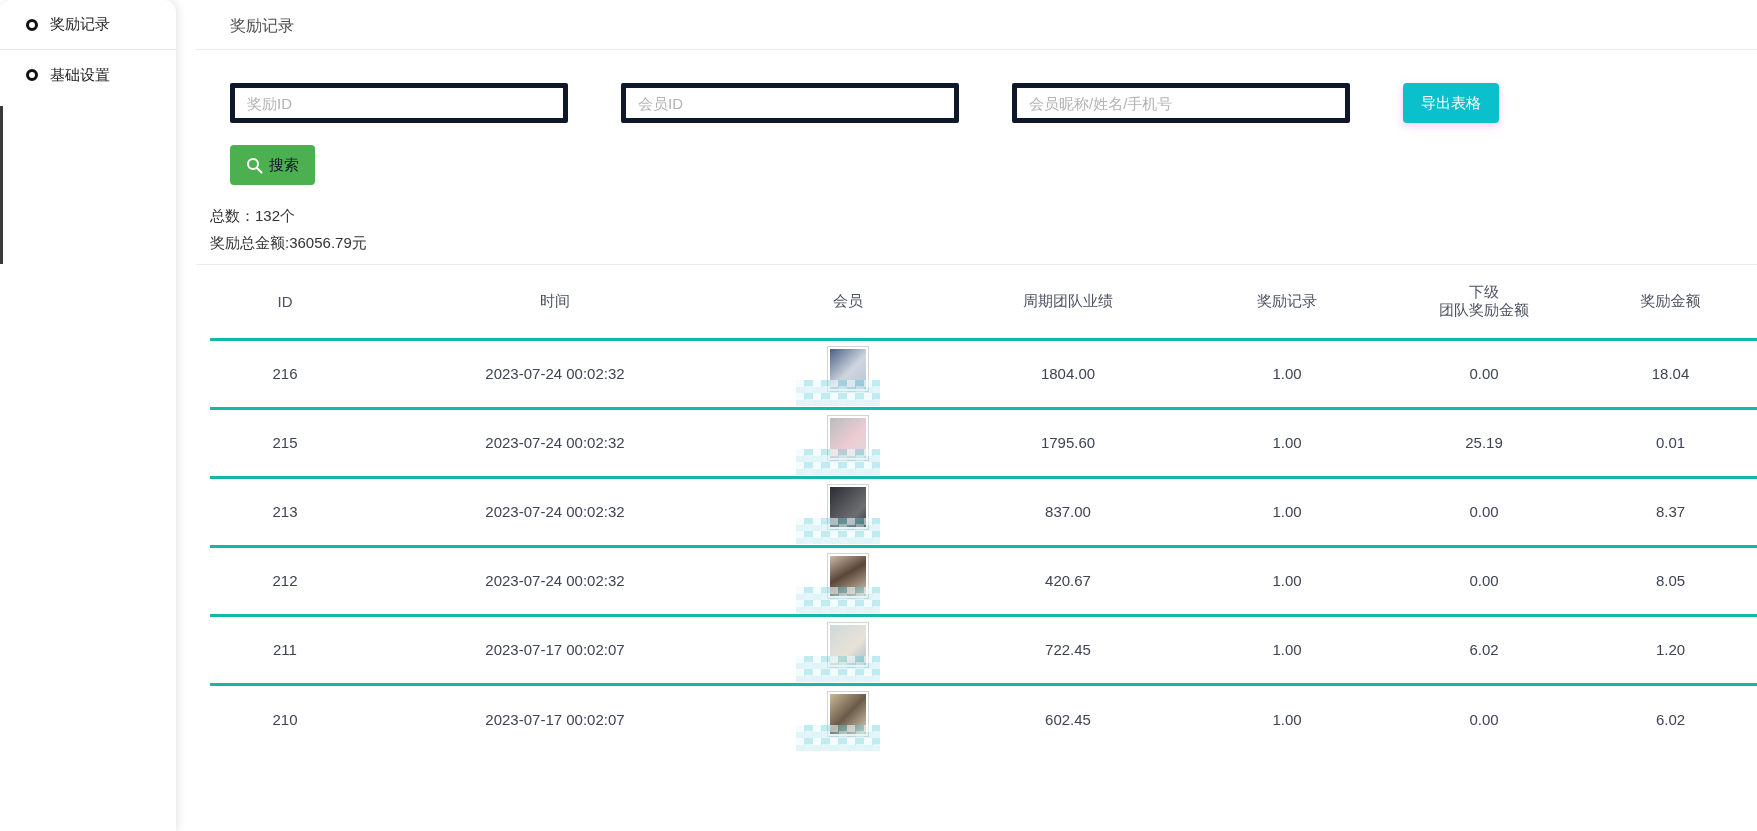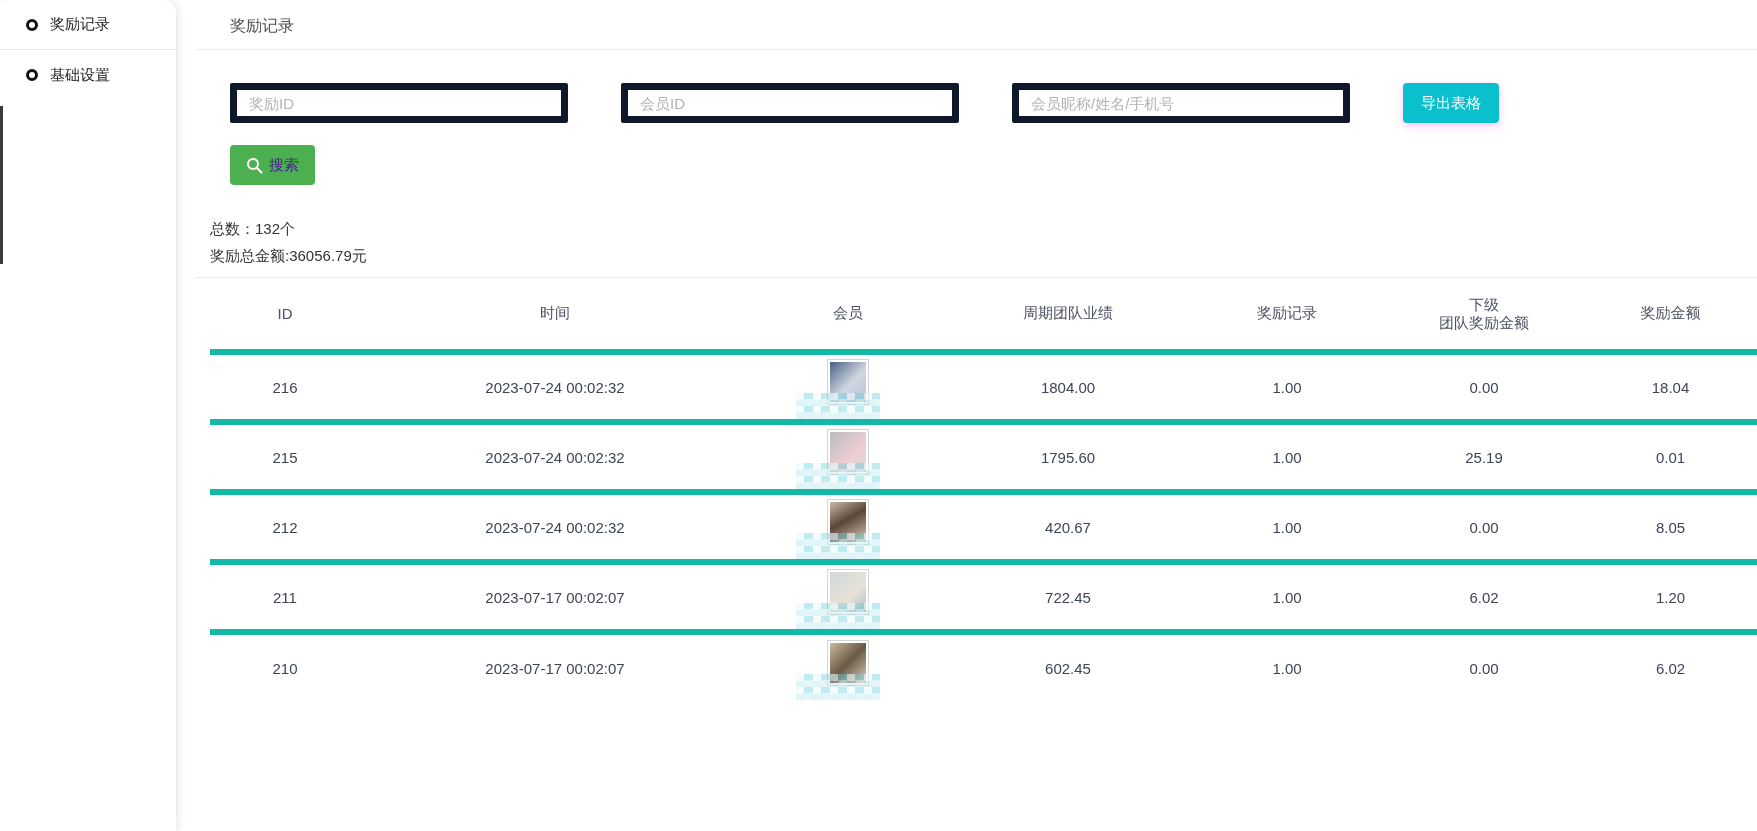--- a/index.html
+++ b/index.html
@@ -45,59 +45,59 @@
     border-bottom: 1px solid #ececec;
     font-size: 16px; color: #4f4f4f;
   }
 
   .filters {
     display: flex; align-items: center;
     padding-left: 54px; margin-top: 33px;
   }
   .filters input {
     width: 338px; height: 40px;
-    border: 7px solid #0f172a; border-radius: 2px;
+    border: 5px solid #0f172a; border-radius: 2px;
     padding: 0 12px; font-size: 15px; color: #333;
     font-family: "Liberation Sans", sans-serif;
     outline: none; margin-right: 53px;
   }
   .filters input::placeholder { color: #b3b3b3; }
 
   .btn-export {
     height: 40px; padding: 4px 18px; border: none; border-radius: 4px;
     background: #0ac0cc; color: #fff; font-size: 15px; cursor: pointer;
     font-family: "Liberation Sans", sans-serif;
     box-shadow: 0 3px 9px rgba(240,100,255,0.35);
   }
 
   .search-row { padding-left: 54px; margin-top: 22px; }
   .btn-search {
     height: 40px; padding: 0 16px; border: none; border-radius: 4px;
-    background: #4caf50; color: #4c1d95; font-size: 15px; cursor: pointer;
+    background: #4caf50; color: #0f172a; font-size: 15px; cursor: pointer;
     display: inline-flex; align-items: center; gap: 6px;
     font-family: "Liberation Sans", sans-serif;
   }
 
-  .summary { padding-left: 34px; margin-top: 30px; font-size: 15px; color: #333; line-height: 27px; }
+  .summary { padding-left: 34px; margin-top: 17px; font-size: 15px; color: #333; line-height: 27px; }
 
   .table-top-divider { margin-left: 20px; margin-top: 8px; border-bottom: 1px solid #ececec; }
 
   table.rewards {
     margin-left: 34px; width: 1547px;
     border-collapse: collapse; table-layout: fixed;
   }
   .rewards th {
     height: 74px; font-weight: 400; font-size: 15px; color: #4a5161;
     text-align: center; vertical-align: middle;
   }
   .rewards th .two-line { white-space: pre-line; line-height: 18px; display: inline-block; }
   .rewards td {
     height: 69px; font-size: 15px; color: #3d4453;
     text-align: center; vertical-align: middle;
-    border-top: 6px solid #14b8a6;
+    border-top: 3px solid #14b8a6;
     overflow: visible;
   }
   .col-id { width: 150px; } .col-time { width: 390px; } .col-member { width: 196px; }
   .col-perf { width: 244px; } .col-ratio { width: 194px; } .col-sub { width: 200px; }
   .col-amt { width: 173px; }
 
   .member-cell { position: relative; }
   .avatar-frame {
     width: 42px; height: 46px; margin: 4px auto -14px;
     background: #fff; border: 1px solid #d4d4d4; padding: 2px;
@@ -204,20 +204,34 @@
             <div class="avatar-img" style="background:linear-gradient(135deg,#b9bcc0 0%,#eecdd2 60%,#d8dadd 100%)"></div>
           </div>
           <div class="censor-block"></div>
         </td>
         <td>1795.60</td>
         <td>1.00</td>
         <td>25.19</td>
         <td>0.01</td>
       </tr>
       <tr>
+        <td>213</td>
+        <td>2023-07-24 00:02:32</td>
+        <td class="member-cell">
+          <div class="avatar-frame">
+            <div class="avatar-img" style="background:linear-gradient(135deg,#2a2d33 0%,#6d6f73 70%,#3a3d42 100%)"></div>
+          </div>
+          <div class="censor-block"></div>
+        </td>
+        <td>837.00</td>
+        <td>1.00</td>
+        <td>0.00</td>
+        <td>8.37</td>
+      </tr>
+      <tr>
         <td>212</td>
         <td>2023-07-24 00:02:32</td>
         <td class="member-cell">
           <div class="avatar-frame">
             <div class="avatar-img" style="background:linear-gradient(150deg,#c9b9a8 0%,#5a4638 45%,#d9cab8 100%)"></div>
           </div>
           <div class="censor-block"></div>
         </td>
         <td>420.67</td>
         <td>1.00</td>

